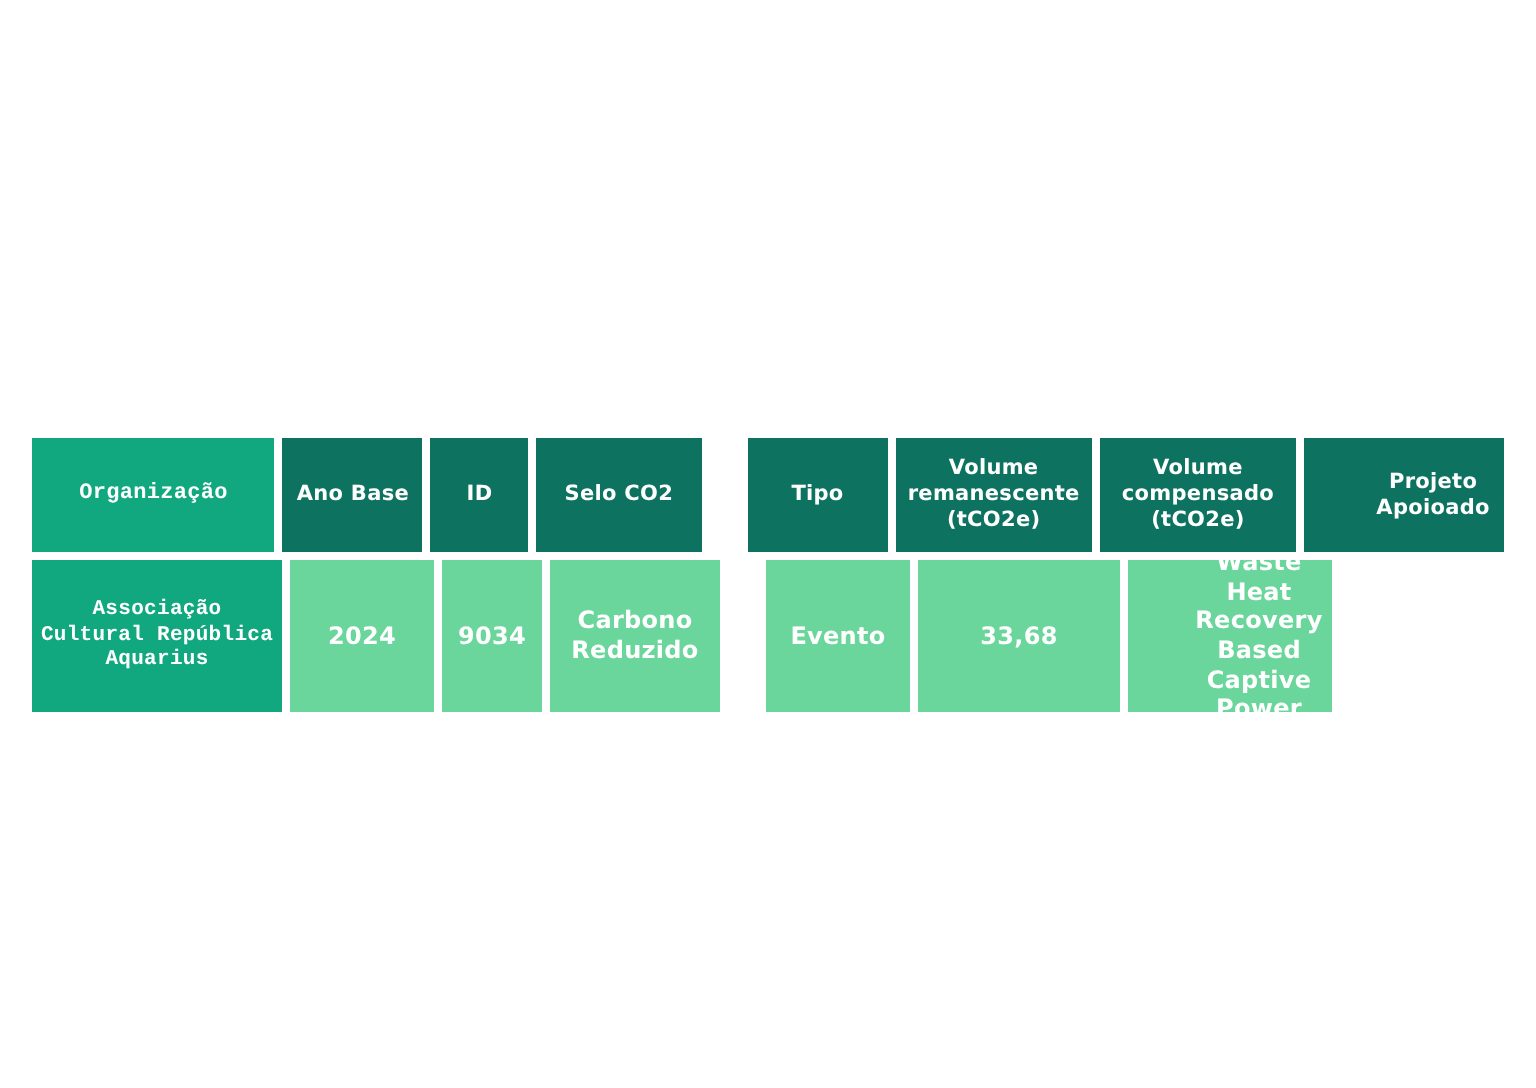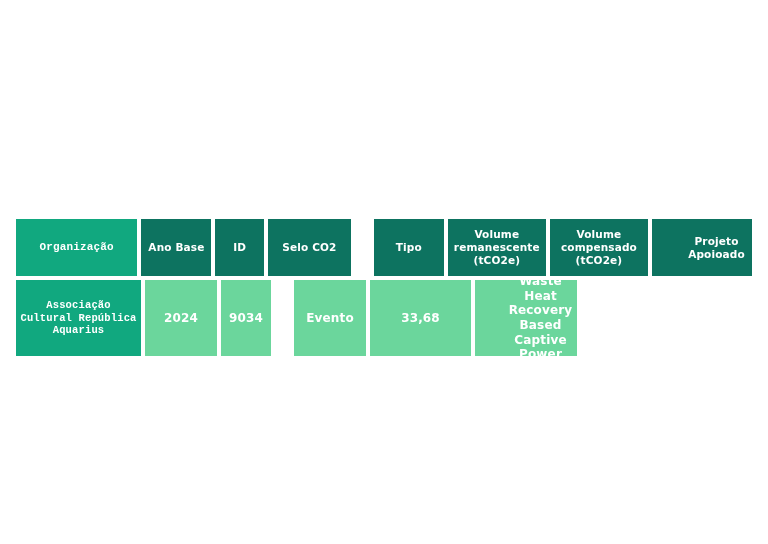--- a/index.html
+++ b/index.html
@@ -127,20 +127,24 @@
       <span class="cell-text">Associação
 Cultural República
 Aquarius</span>
     </div>
     <div class="cell c-ano">
       <span class="cell-text">2024</span>
     </div>
     <div class="cell c-id">
       <span class="cell-text">9034</span>
     </div>
+    <div class="cell c-selo">
+      <span class="cell-text">Carbono
+Reduzido</span>
+    </div>
     <div class="cell c-tipo">
       <span class="cell-text">Evento</span>
     </div>
     <div class="cell c-vrem">
       <span class="cell-text">33,68</span>
     </div>
     <div class="cell c-proj">
       <span class="cell-text">MSPSPL Waste
 Heat Recovery
 Based Captive

